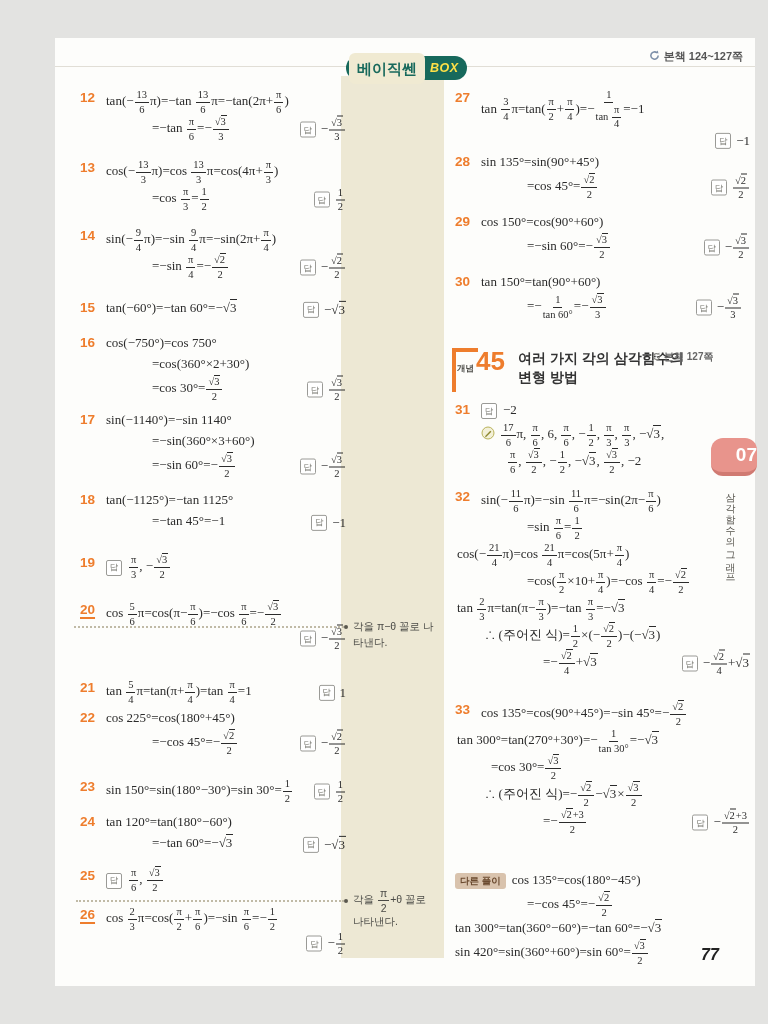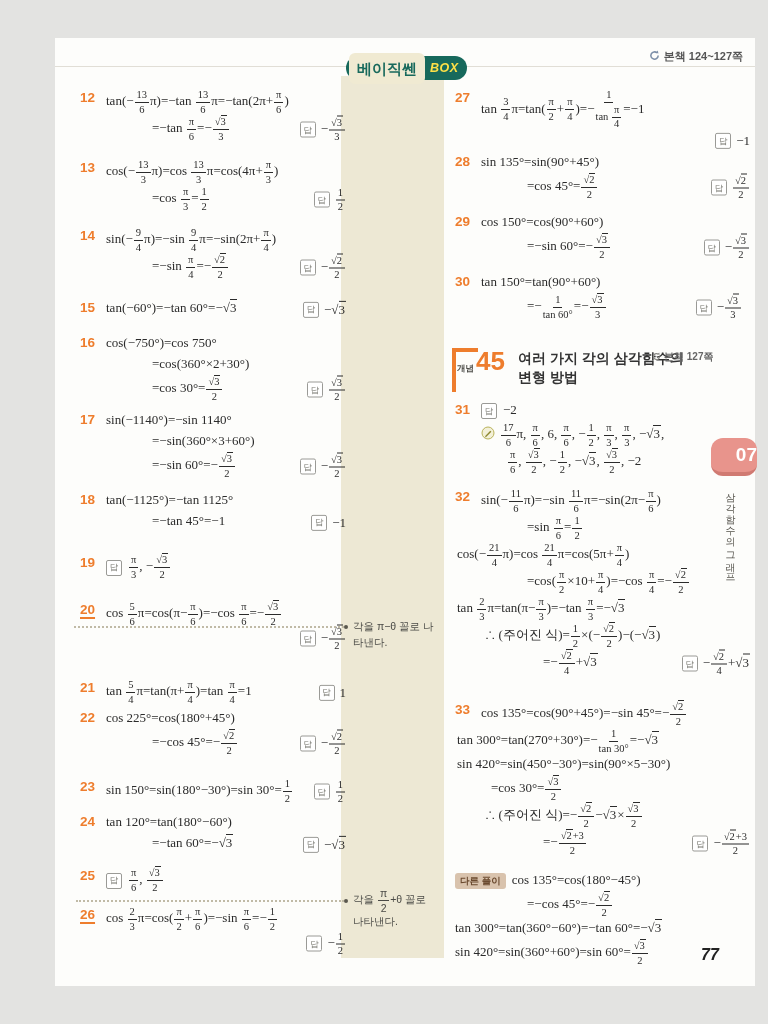--- a/index.html
+++ b/index.html
@@ -578,21 +578,20 @@
       <span class="pnum">33</span>
       <div class="pbody">
         <div class="mline"><span class="math">cos 135°=cos(90°+45°)=−sin 45°=−<span class="frac">
               <span class="num"><span class="sqrt">√<span class="rad">2</span></span></span>
               <span class="den">2</span>
             </span></span></div>
         <div class="mline hang"><span class="math">tan 300°=tan(270°+30°)=−<span class="frac">
               <span class="num">1</span>
               <span class="den">tan 30°</span>
             </span>=−<span class="sqrt">√<span class="rad">3</span></span></span></div>
-        <div class="mline hang"><span class="math">sin 420°=sin(450°−30°)=sin(90°×5−30°)</span></div>
         <div class="mline ind5"><span class="math">=cos 30°=<span class="frac">
               <span class="num"><span class="sqrt">√<span class="rad">3</span></span></span>
               <span class="den">2</span>
             </span></span></div>
         <div class="mline ind3"><span class="math">∴ (주어진 식)=−<span class="frac">
               <span class="num"><span class="sqrt">√<span class="rad">2</span></span></span>
               <span class="den">2</span>
             </span>−<span class="sqrt">√<span class="rad">3</span></span>×<span class="frac">
               <span class="num"><span class="sqrt">√<span class="rad">3</span></span></span>
               <span class="den">2</span>

